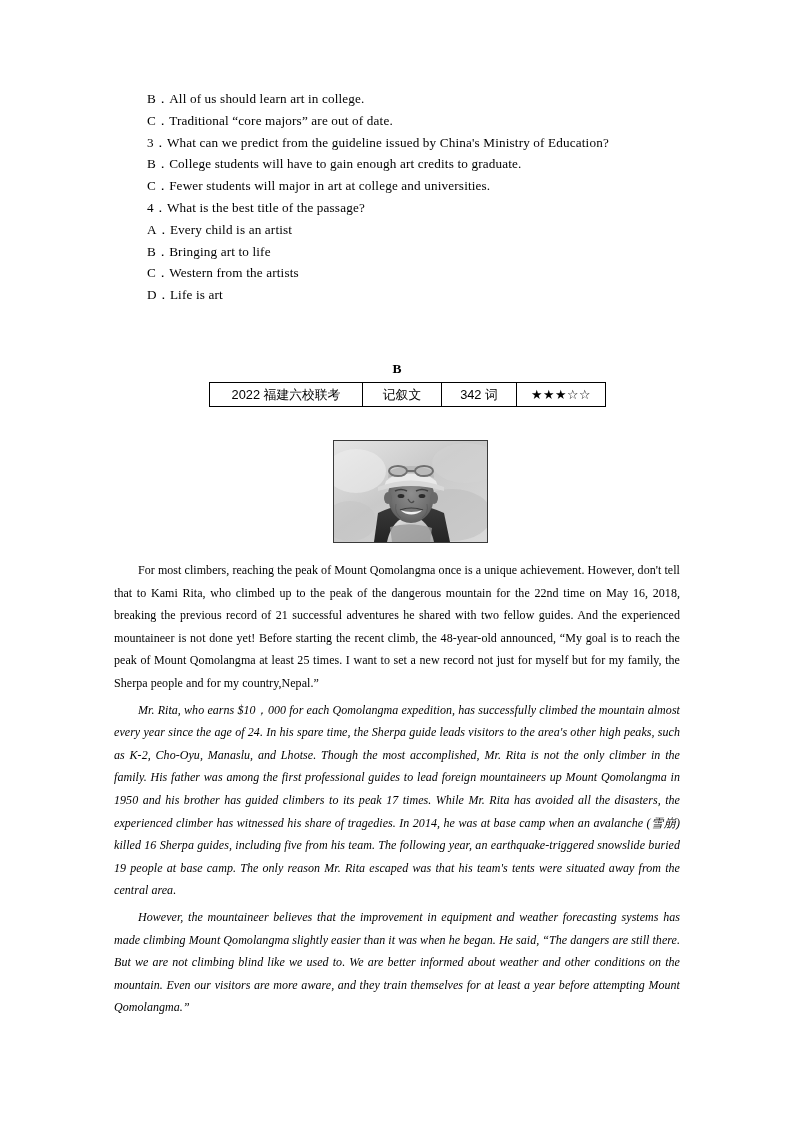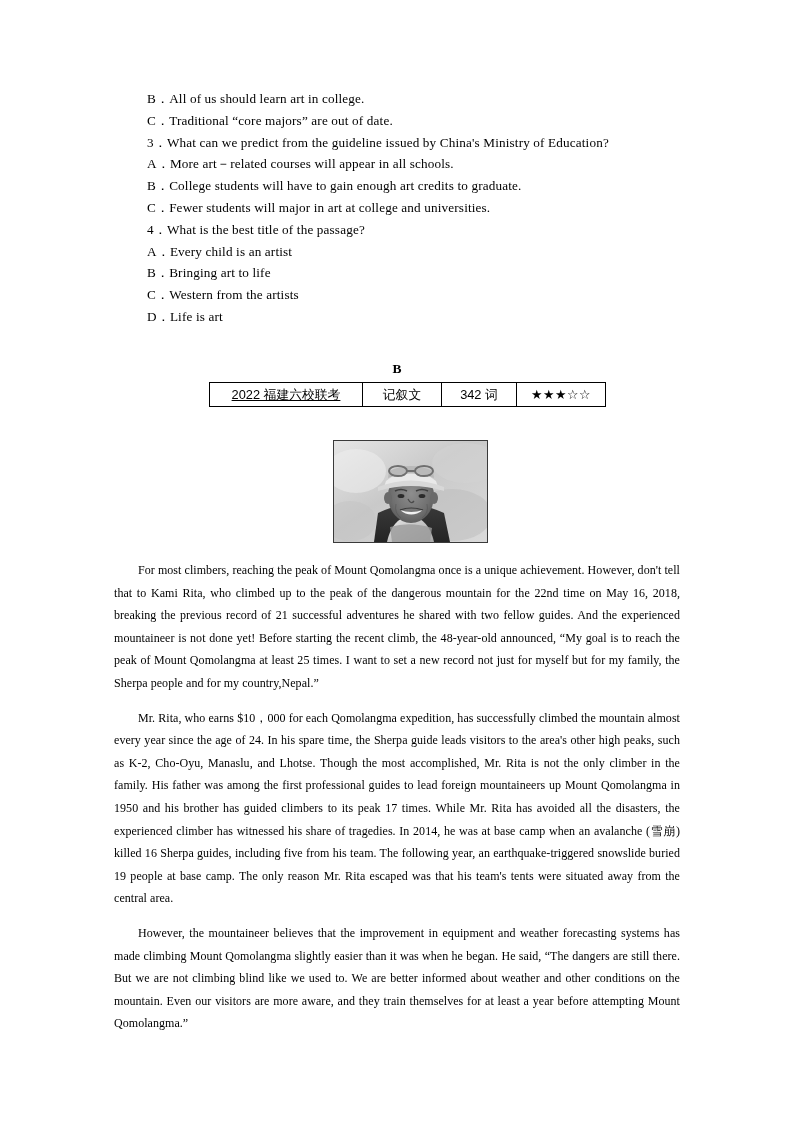--- a/index.html
+++ b/index.html
@@ -73,21 +73,21 @@
   table.info td {
     border: 1px solid #000;
     height: 23px;
     text-align: center;
     vertical-align: middle;
     font-size: 12.8px;
     font-family: "Liberation Sans", "DejaVu Sans", sans-serif;
     padding: 0 2px;
     line-height: 19px;
   }
-  td.c1 { width: 148px; text-decoration: underline; }
+  td.c1 { width: 148px; }
   td.c2 { width: 74px; }
   td.c3 { width: 70px; }
   td.c4 { width: 84px; letter-spacing: .5px; font-size: 12px; }
 
   
   .photo {
     position: absolute;
     left: 333px;
     top: 440px;
     width: 153px;
@@ -107,39 +107,36 @@
   }
   .passage p {
     margin: 0;
     font-size: 12px;
     line-height: 22.6px;
     text-align: justify;
     text-indent: 2em;
     text-justify: inter-word;
     letter-spacing: .05px;
   }
-  .passage p + p { margin-top: 12px; }
+  .passage p + p { margin-top: 4px; font-style: italic; }
 </style>
 </head>
 <body>
 
 <div class="page">
 
   <div class="qlist">
     <div class="qline">
       <span class="qlabel dot">B</span><span class="qtext">All  of us should learn art in  college.</span>
     </div>
     <div class="qline">
       <span class="qlabel dot">C</span><span class="qtext">Traditional “core majors” are out of date.</span>
     </div>
     <div class="qline">
       <span class="qlabel dot">3</span><span class="qtext">What can we predict from the guideline  issued by China's Ministry of Education?</span>
-    </div>
-    <div class="qline">
-      <span class="qlabel dot">A</span><span class="qtext">More art－related courses will appear in all  schools.</span>
     </div>
     <div class="qline">
       <span class="qlabel dot">B</span><span class="qtext">College  students will have to gain  enough art credits to graduate.</span>
     </div>
     <div class="qline">
       <span class="qlabel dot">C</span><span class="qtext">Fewer students will  major  in art at  college and universities.</span>
     </div>
     <div class="qline">
       <span class="qlabel dot">4</span><span class="qtext">What is the best title  of the passage?</span>
     </div>

